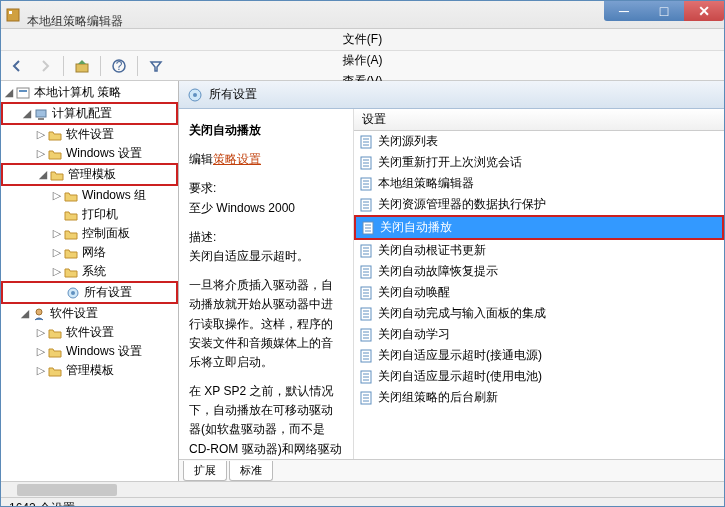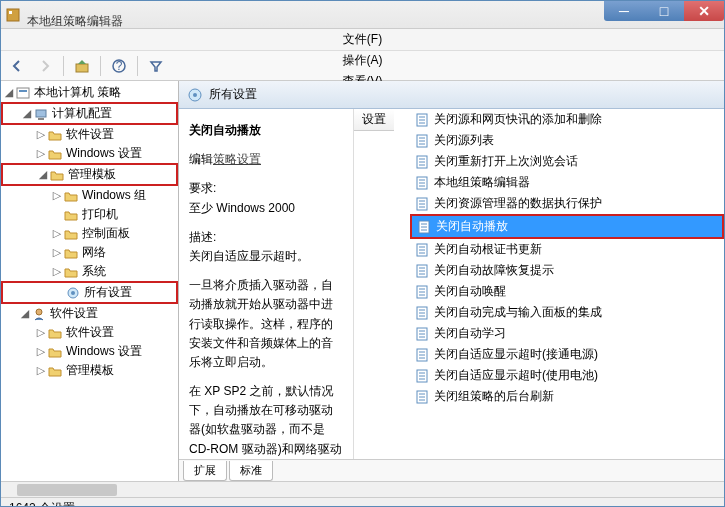--- a/index.html
+++ b/index.html
@@ -28,23 +28,23 @@
 .indent-0 { padding-left: 2px; }
 .indent-1 { padding-left: 18px; }
 .indent-2 { padding-left: 34px; }
 .indent-3 { padding-left: 50px; }
 .content-pane { flex: 1; display: flex; flex-direction: column; background: #fff; }
 .content-header { height: 28px; background: linear-gradient(to bottom, #f0f4fa, #d8e4f0); display: flex; align-items: center; padding: 0 8px; border-bottom: 1px solid #aac0d8; }
 .content-header .h-icon { width: 16px; height: 16px; margin-right: 6px; }
 .content-body { flex: 1; display: flex; overflow: hidden; }
 .desc-col { width: 175px; padding: 12px 10px; border-right: 1px solid #ddd; overflow: auto; line-height: 1.6; }
 .desc-col .set-title { font-weight: bold; margin-bottom: 10px; }
-.desc-col .edit-link { color: #404040; text-decoration: underline; cursor: pointer; text-align: center; }
+.desc-col .edit-link { color: #c2410c; text-decoration: underline; cursor: pointer; text-align: center; }
 .desc-col .sect { margin-top: 10px; }
-.list-col { flex: 1; display: flex; flex-direction: row; overflow: hidden; gap: 16px; }
+.list-col { flex: 1; display: flex; flex-direction: column; overflow: hidden; }
 .list-header { height: 22px; background: linear-gradient(to bottom, #fff, #f0f0f0); border-bottom: 1px solid #ccc; display: flex; align-items: center; padding: 0 8px; }
 .list-body { flex: 1; overflow: auto; }
 .list-item { display: flex; align-items: center; padding: 2px 4px; cursor: default; }
 .list-item .l-icon { width: 16px; height: 16px; margin-right: 4px; display: inline-flex; align-items: center; justify-content: center; color: #6090c0; }
 .list-item.selected { background: #3399ff; color: #fff; }
 .list-item.selected .l-icon { color: #fff; }
 .list-item.highlighted { border: 2px solid #cc2020; }
 .tabs-bottom { height: 22px; display: flex; align-items: flex-end; border-top: 1px solid #ccc; padding: 0 4px; background: #f8f8f8; }
 .tab-b { padding: 2px 10px; border: 1px solid #bbb; border-top: none; background: #fff; margin-right: 2px; font-size: 11px; border-radius: 0 0 3px 3px; }
 .tab-b.active { background: #fff; }
@@ -290,31 +290,20 @@
         <div class="list-body" id="list-body">
             <div class="list-item">
               <span class="l-icon">
                 <svg width="14" height="14">
                   <rect x="2" y="1" width="10" height="12" fill="#fff" stroke="#6090c0"></rect>
                   <line x1="4" y1="4" x2="10" y2="4" stroke="#6090c0"></line>
                   <line x1="4" y1="7" x2="10" y2="7" stroke="#6090c0"></line>
                   <line x1="4" y1="10" x2="10" y2="10" stroke="#6090c0"></line>
                 </svg>
               </span>
-              <span>关闭源和网页快讯的添加和删除</span>
-            </div>
-            <div class="list-item">
-              <span class="l-icon">
-                <svg width="14" height="14">
-                  <rect x="2" y="1" width="10" height="12" fill="#fff" stroke="#6090c0"></rect>
-                  <line x1="4" y1="4" x2="10" y2="4" stroke="#6090c0"></line>
-                  <line x1="4" y1="7" x2="10" y2="7" stroke="#6090c0"></line>
-                  <line x1="4" y1="10" x2="10" y2="10" stroke="#6090c0"></line>
-                </svg>
-              </span>
               <span>关闭源列表</span>
             </div>
             <div class="list-item">
               <span class="l-icon">
                 <svg width="14" height="14">
                   <rect x="2" y="1" width="10" height="12" fill="#fff" stroke="#6090c0"></rect>
                   <line x1="4" y1="4" x2="10" y2="4" stroke="#6090c0"></line>
                   <line x1="4" y1="7" x2="10" y2="7" stroke="#6090c0"></line>
                   <line x1="4" y1="10" x2="10" y2="10" stroke="#6090c0"></line>
                 </svg>

